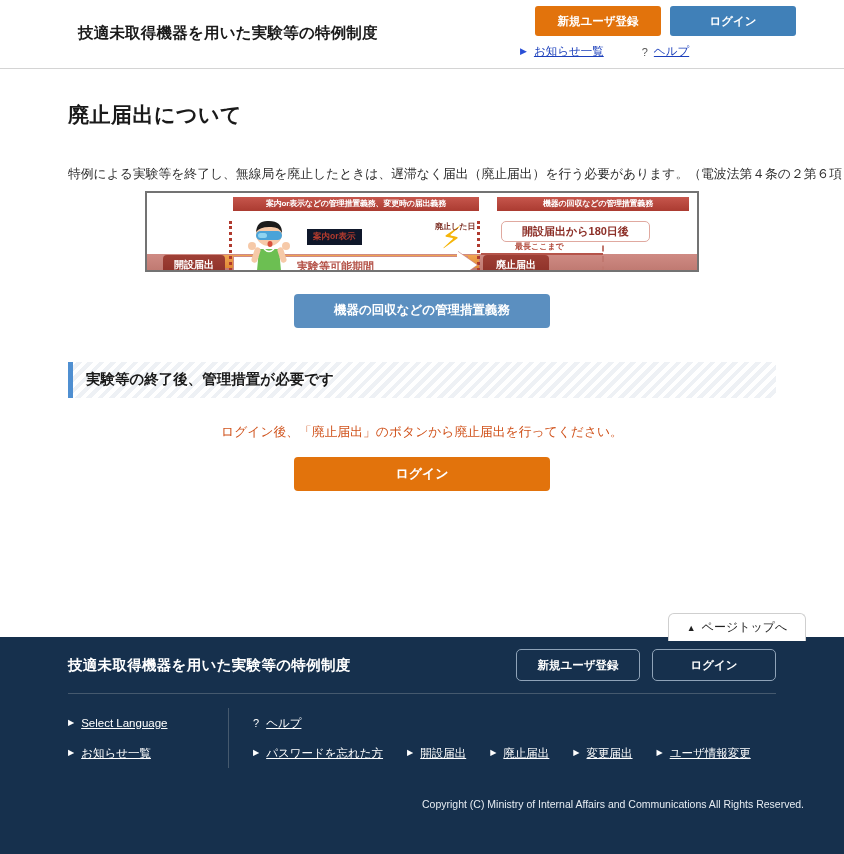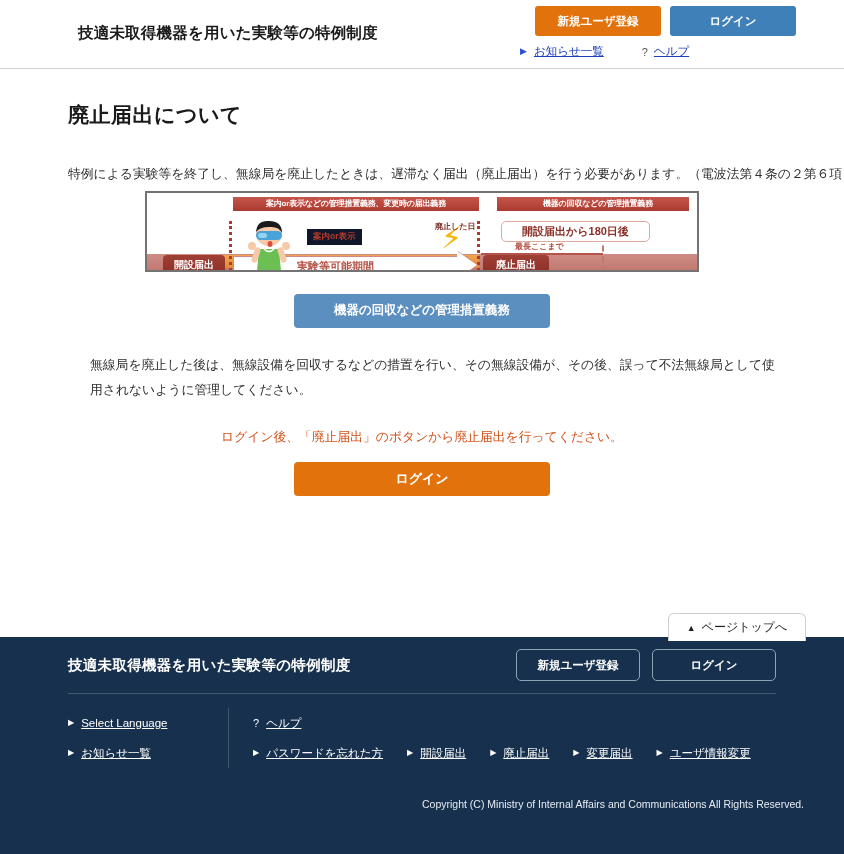--- a/index.html
+++ b/index.html
@@ -531,22 +531,24 @@
     <div class="dg-note dg-note-date">廃止した日</div>
     <div class="dg-box180">開設届出から180日後</div>
     <div class="dg-note dg-note-max">最長ここまで</div>
     <div class="dg-maxline"></div>
   </div>
 
   <div class="law-btn-row">
     <button class="law-btn">機器の回収などの管理措置義務</button>
   </div>
 
-
-  <p class="section-body">無線局を廃止した後は、無線設備を回収するなどの措置を行い、その無線設備が、その後、誤って不法無線局として使用されないように管理してください。</p>
+  <div class="section-head">
+    <span class="section-head-text">実験等の終了後、管理措置が必要です</span>
+  </div>
+
 
   <p class="notice-text">ログイン後、「廃止届出」のボタンから廃止届出を行ってください。</p>
 
   <div class="login-btn-row">
     <button class="login-btn">ログイン</button>
   </div>
 </div>
 
 <div class="pagetop-wrap">
   <div class="pagetop-btn">

